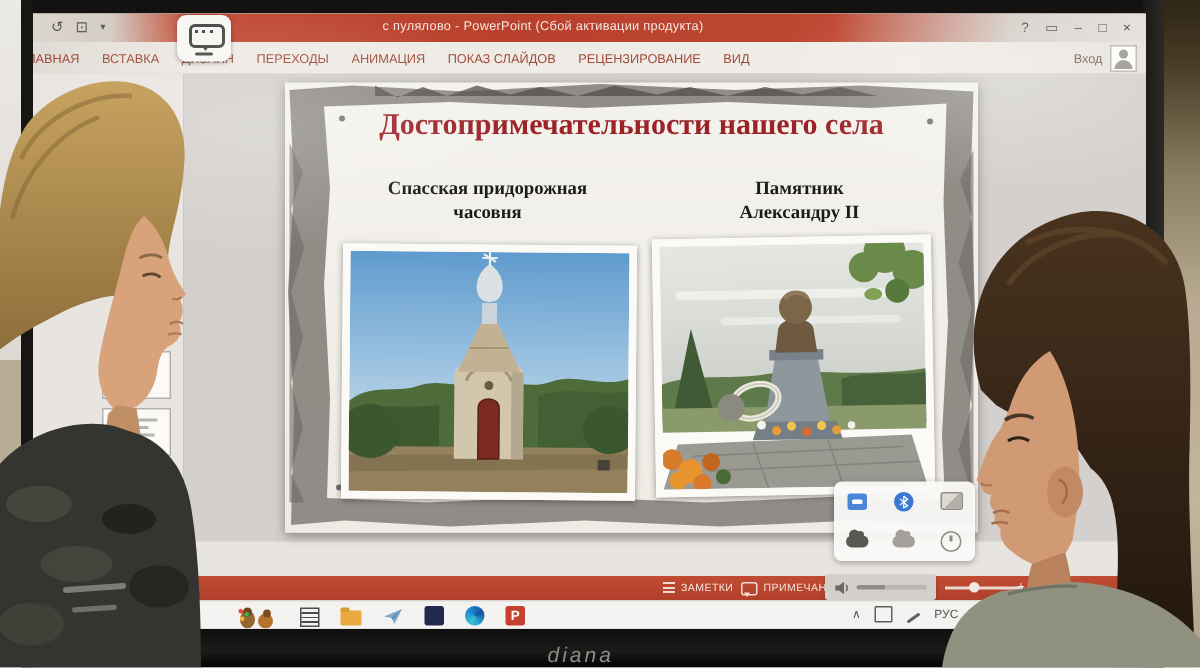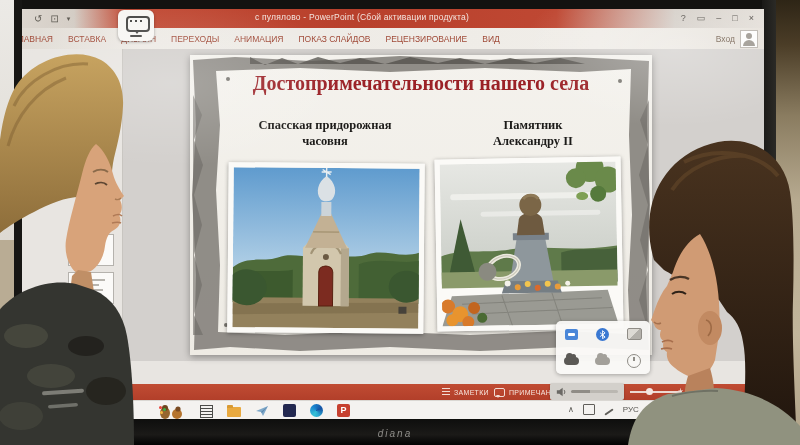--- a/index.html
+++ b/index.html
@@ -6,21 +6,21 @@
   .scene{position:relative;width:800px;height:445px;overflow:hidden;background:#b9ac94;font-family:"Liberation Sans",sans-serif;}
   .abs{position:absolute;}
   
   .wall-left{left:0;top:0;width:16px;height:240px;background:linear-gradient(180deg,#eceae6,#ddd9d2);}
   .wall-right{left:776px;top:0;width:24px;height:445px;background:linear-gradient(180deg,#2e2516 0%,#4b3d27 10%,#8a7c60 26%,#b7aa90 45%,#c2b59b 75%,#b1a388 100%);}
   
   .bezel-top{left:14px;top:0;width:762px;height:9px;background:#131210;}
   .bezel-left{left:14px;top:0;width:8px;height:445px;background:#171614;}
   .bezel-right{left:762px;top:0;width:14px;height:445px;background:linear-gradient(90deg,#1a1917,#2b2a26);}
   .bezel-bottom{left:14px;top:419px;width:762px;height:26px;background:linear-gradient(180deg,#0e0e0d,#1b1a18 60%,#020202);border-bottom:1px solid #3a3a36;}
-  .brand{left:365px;top:428px;width:60px;text-align:center;color:#8e8d89;font-size:10px;font-style:italic;letter-spacing:2px;}
+  .brand{left:365px;top:428px;width:60px;color:#8e8d89;font-size:14px;font-style:italic;letter-spacing:2px;}
   
   .screen{left:22px;top:9px;width:742px;height:410px;background:#e8e5e1;overflow:hidden;}
   
   .titlebar{left:0;top:0;width:742px;height:19px;background:linear-gradient(90deg,#dcd6cf 0%,#d4cdc5 7%,#c24b35 14%,#b8402c 45%,#bf4833 72%,#d3cdc6 88%,#e4dfd9 100%);}
   .qat{left:12px;top:2px;display:flex;gap:8px;color:#5f5b53;font-size:10px;line-height:15px;}
   .title-text{left:0;top:3px;width:680px;text-align:center;color:#f4e6e0;font-size:8.5px;letter-spacing:.2px;}
   .win-controls{right:10px;top:3px;display:flex;gap:11px;color:#4c4843;font-size:9px;line-height:12px;}
   
   .float-note-btn{left:96px;top:1px;width:36px;height:31px;background:#f7f6f3;border-radius:6px;box-shadow:0 1px 3px rgba(0,0,0,.35);z-index:6;}
   .bubble{position:absolute;left:8px;top:6px;width:20px;height:12px;border:2px solid #464644;border-radius:4px;}

